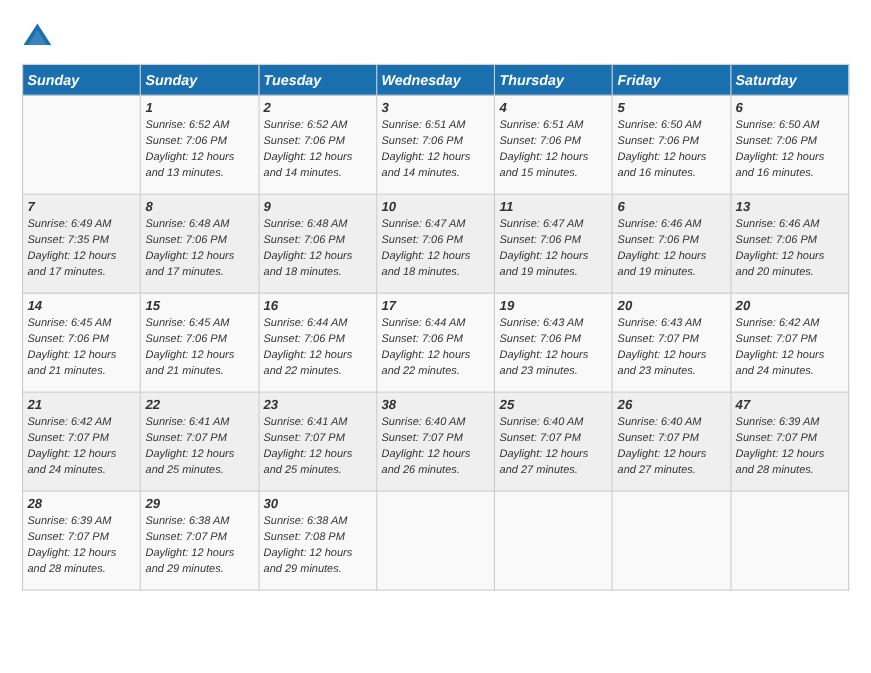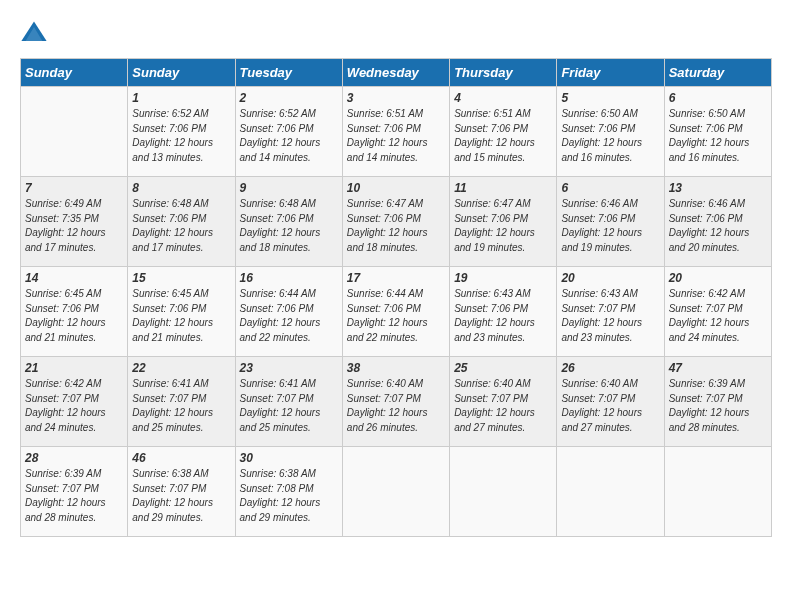--- a/index.html
+++ b/index.html
@@ -327,21 +327,21 @@
       </tr>
       <tr>
         <td>
           <span class="day-number">28</span>
           <div class="day-info" style="white-space: pre-line;">Sunrise: 6:39 AM
 Sunset: 7:07 PM
 Daylight: 12 hours
 and 28 minutes.</div>
         </td>
         <td>
-          <span class="day-number">46</span>
+          <span class="day-number">29</span>
           <div class="day-info" style="white-space: pre-line;">Sunrise: 6:38 AM
 Sunset: 7:07 PM
 Daylight: 12 hours
 and 29 minutes.</div>
         </td>
         <td>
           <span class="day-number">30</span>
           <div class="day-info" style="white-space: pre-line;">Sunrise: 6:38 AM
 Sunset: 7:08 PM
 Daylight: 12 hours

